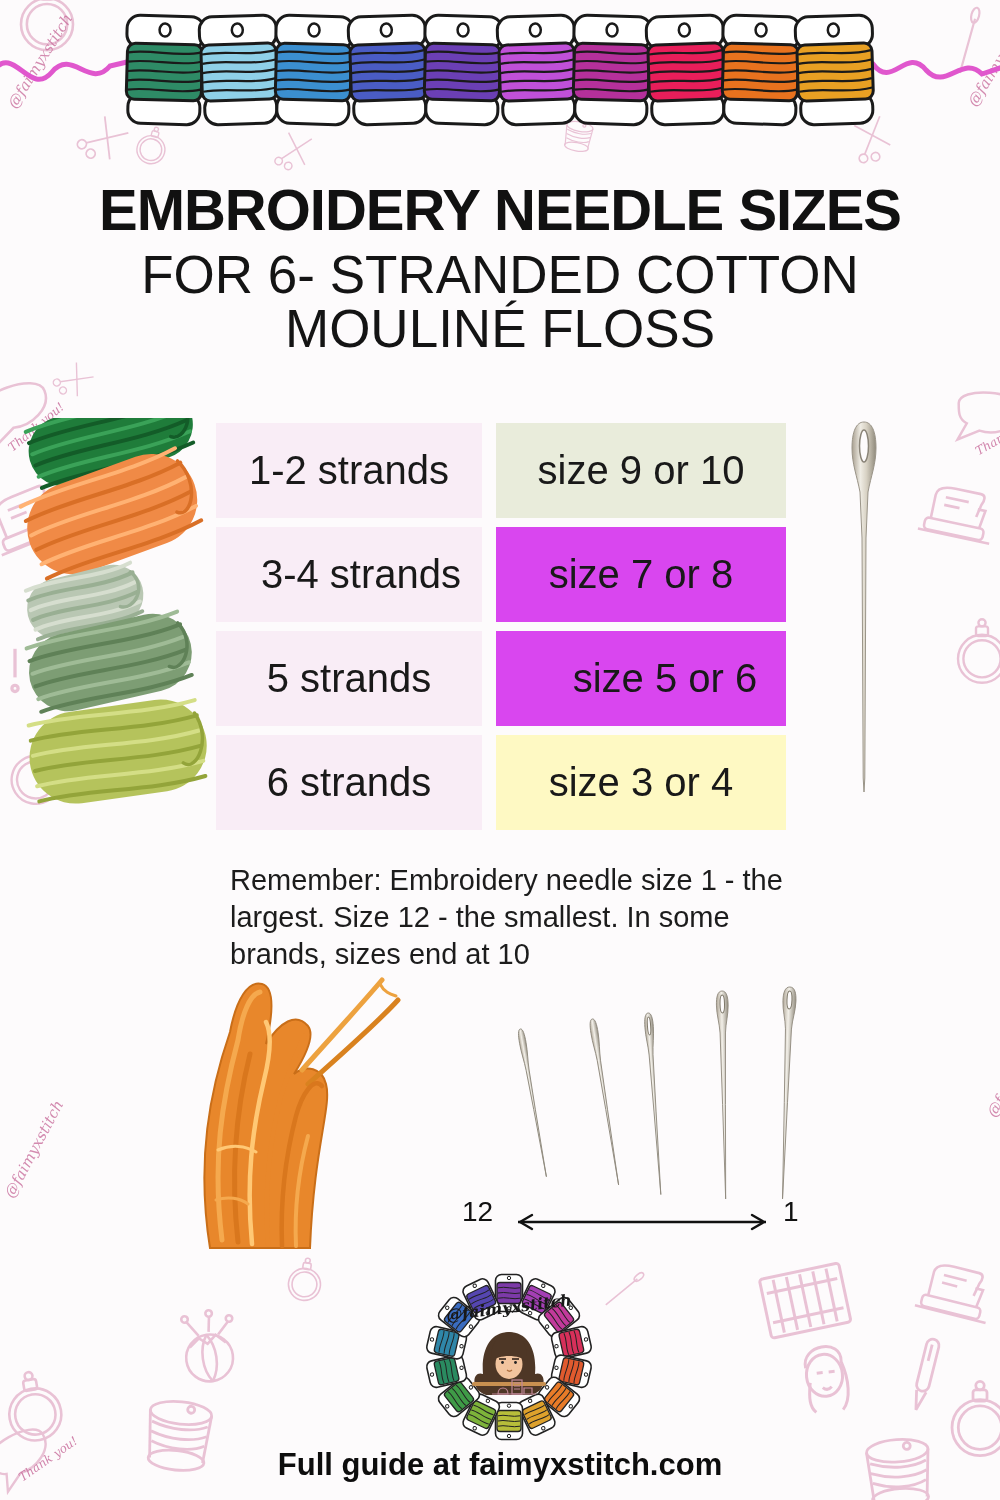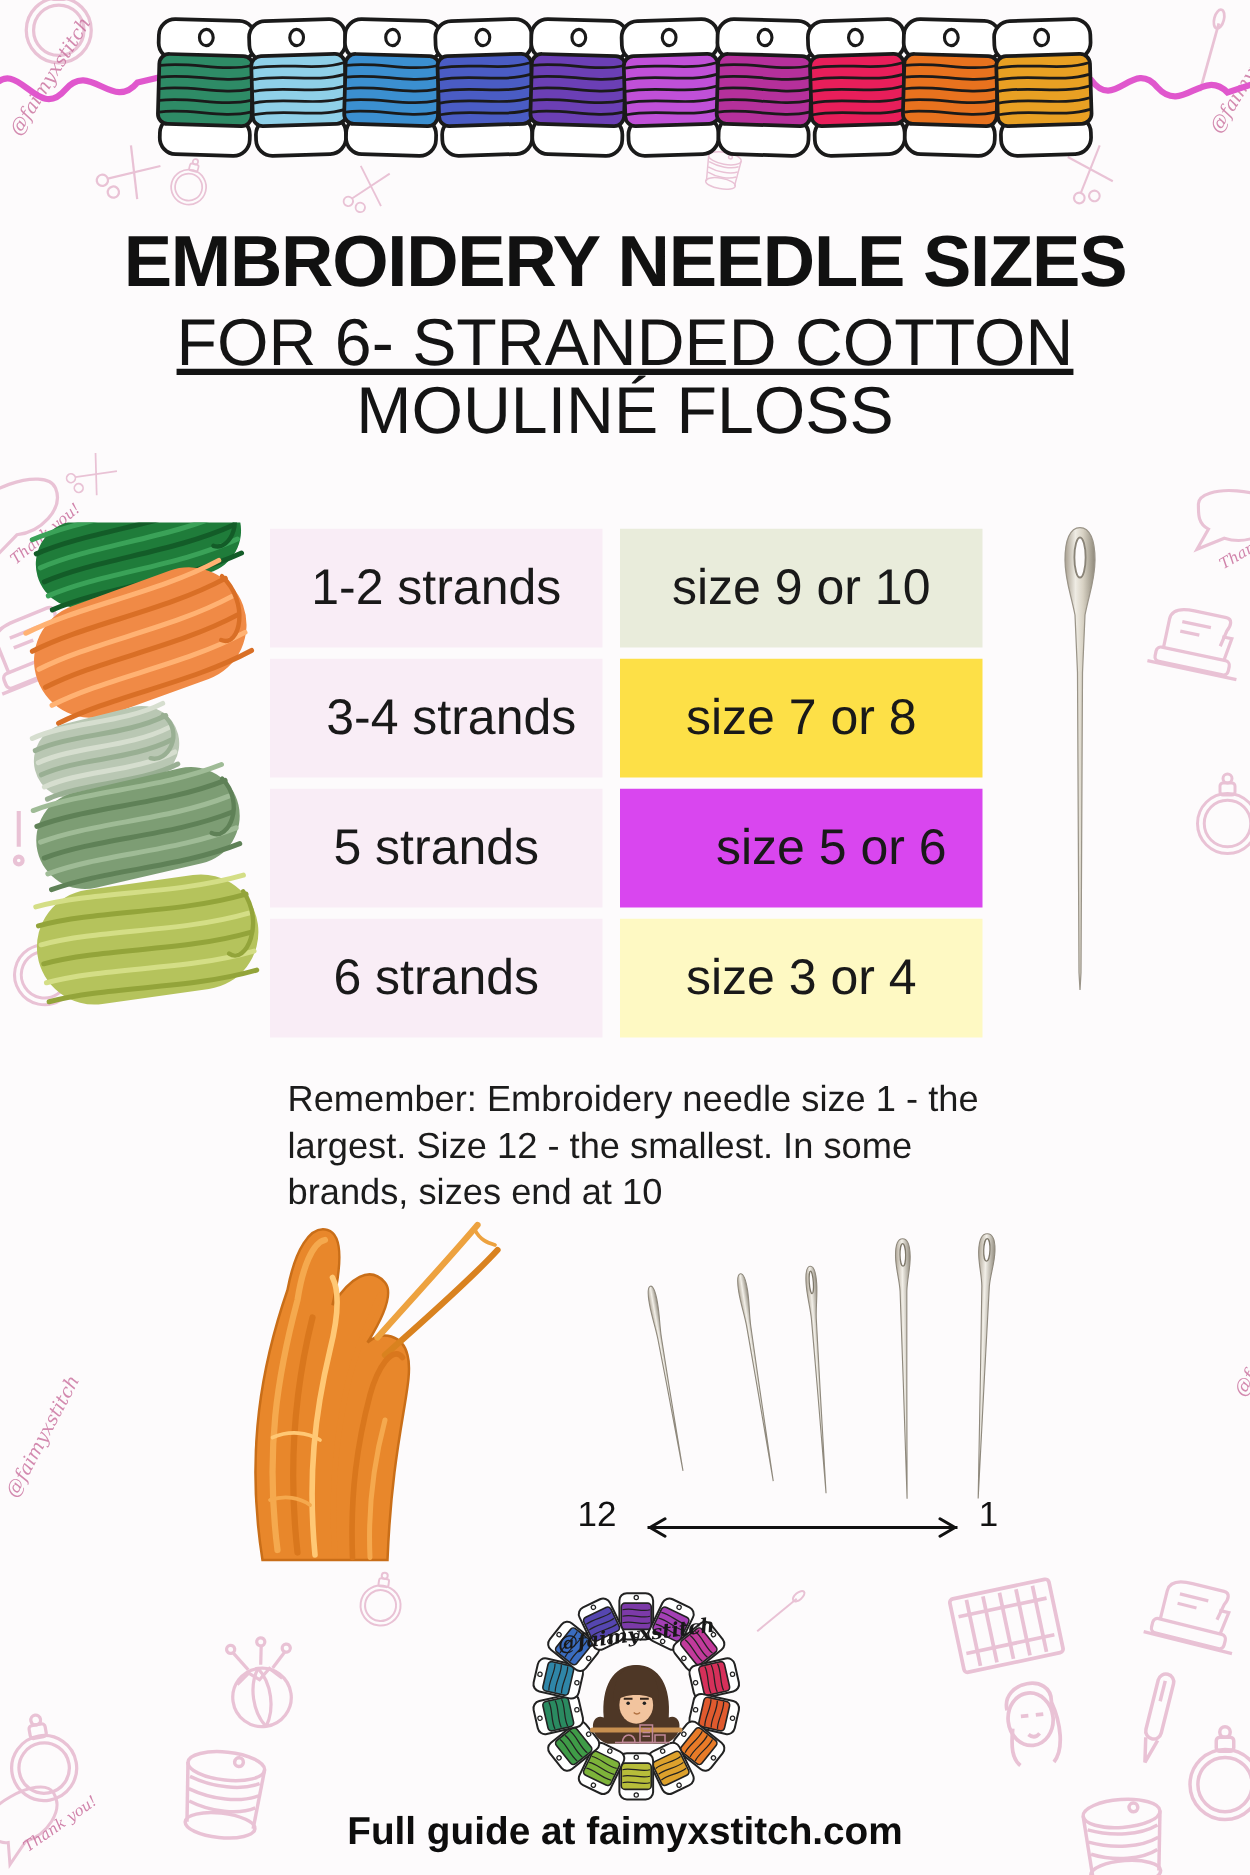--- a/index.html
+++ b/index.html
@@ -15,21 +15,21 @@
            font-size:12px;white-space:nowrap;z-index:0;opacity:.85;}
 
   
   #banner-svg{position:absolute;left:0;top:6px;z-index:2;}
 
   
   #title{position:absolute;left:0;top:176px;width:1000px;margin:0;text-align:center;
          font-size:58px;font-weight:800;letter-spacing:-1px;color:#111;z-index:2;}
   .subtitle{position:absolute;left:0;width:1000px;text-align:center;font-size:53px;
          font-weight:400;color:#141414;letter-spacing:0;z-index:2;}
-  #subtitle1{top:244px;text-decoration:underline;}
+  #subtitle1{top:244px;}
   #subtitle2{top:298px;}
 
   
   #size-table{position:absolute;left:216px;top:423px;z-index:2;display:grid;
      grid-template-columns:266px 290px;grid-auto-rows:95px;column-gap:14px;row-gap:9px;}
   .cell{display:flex;align-items:center;justify-content:center;font-size:40px;color:#191919;}
 
   
   #note{position:absolute;left:218px;top:850px;width:600px;margin:12px;font-size:29px;
         line-height:37px;color:#1c1c1c;z-index:2;}
@@ -344,21 +344,21 @@
         <path d="M4,23 C 53.4,17 115.7,29 172,21" stroke="#d4de86" stroke-width="4" fill="none" stroke-linecap="round"></path>
         <path d="M4,38.33333333333333 C 53.4,32.33333333333333 115.7,44.33333333333333 172,36.33333333333333" stroke="#93a43a" stroke-width="4" fill="none" stroke-linecap="round"></path>
         <path d="M170,-27.599999999999998 C 184,0 164,31.28 152,20.24" stroke="#93a43a" stroke-width="3.5" fill="none" stroke-linecap="round"></path>
       </g>
     </svg>
 
   <div id="size-table">
     <div class="cell cell-strands" style="background: rgb(249, 237, 246);">1-2 strands</div>
     <div class="cell cell-size" style="background: rgb(233, 236, 219);">size 9 or 10</div>
     <div class="cell cell-strands" style="background: rgb(249, 237, 246); padding-left: 24px;">3-4 strands</div>
-    <div class="cell cell-size" style="background: #fde047;">size 7 or 8</div>
+    <div class="cell cell-size" style="background: #d946ef;">size 7 or 8</div>
     <div class="cell cell-strands" style="background: rgb(249, 237, 246);">5 strands</div>
     <div class="cell cell-size" style="background: #d946ef; padding-left: 48px;">size 5 or 6</div>
     <div class="cell cell-strands" style="background: rgb(249, 237, 246);">6 strands</div>
     <div class="cell cell-size" style="background: #fef9c3; text-align: center;">size 3 or 4</div>
   </div>
 
   <svg class="layer" width="44" height="380" style="left:842px;top:418px;">
     <defs>
       <linearGradient id="metal" x1="0" y1="0" x2="1" y2="0">
         <stop offset="0" stop-color="#a89f90"></stop>

